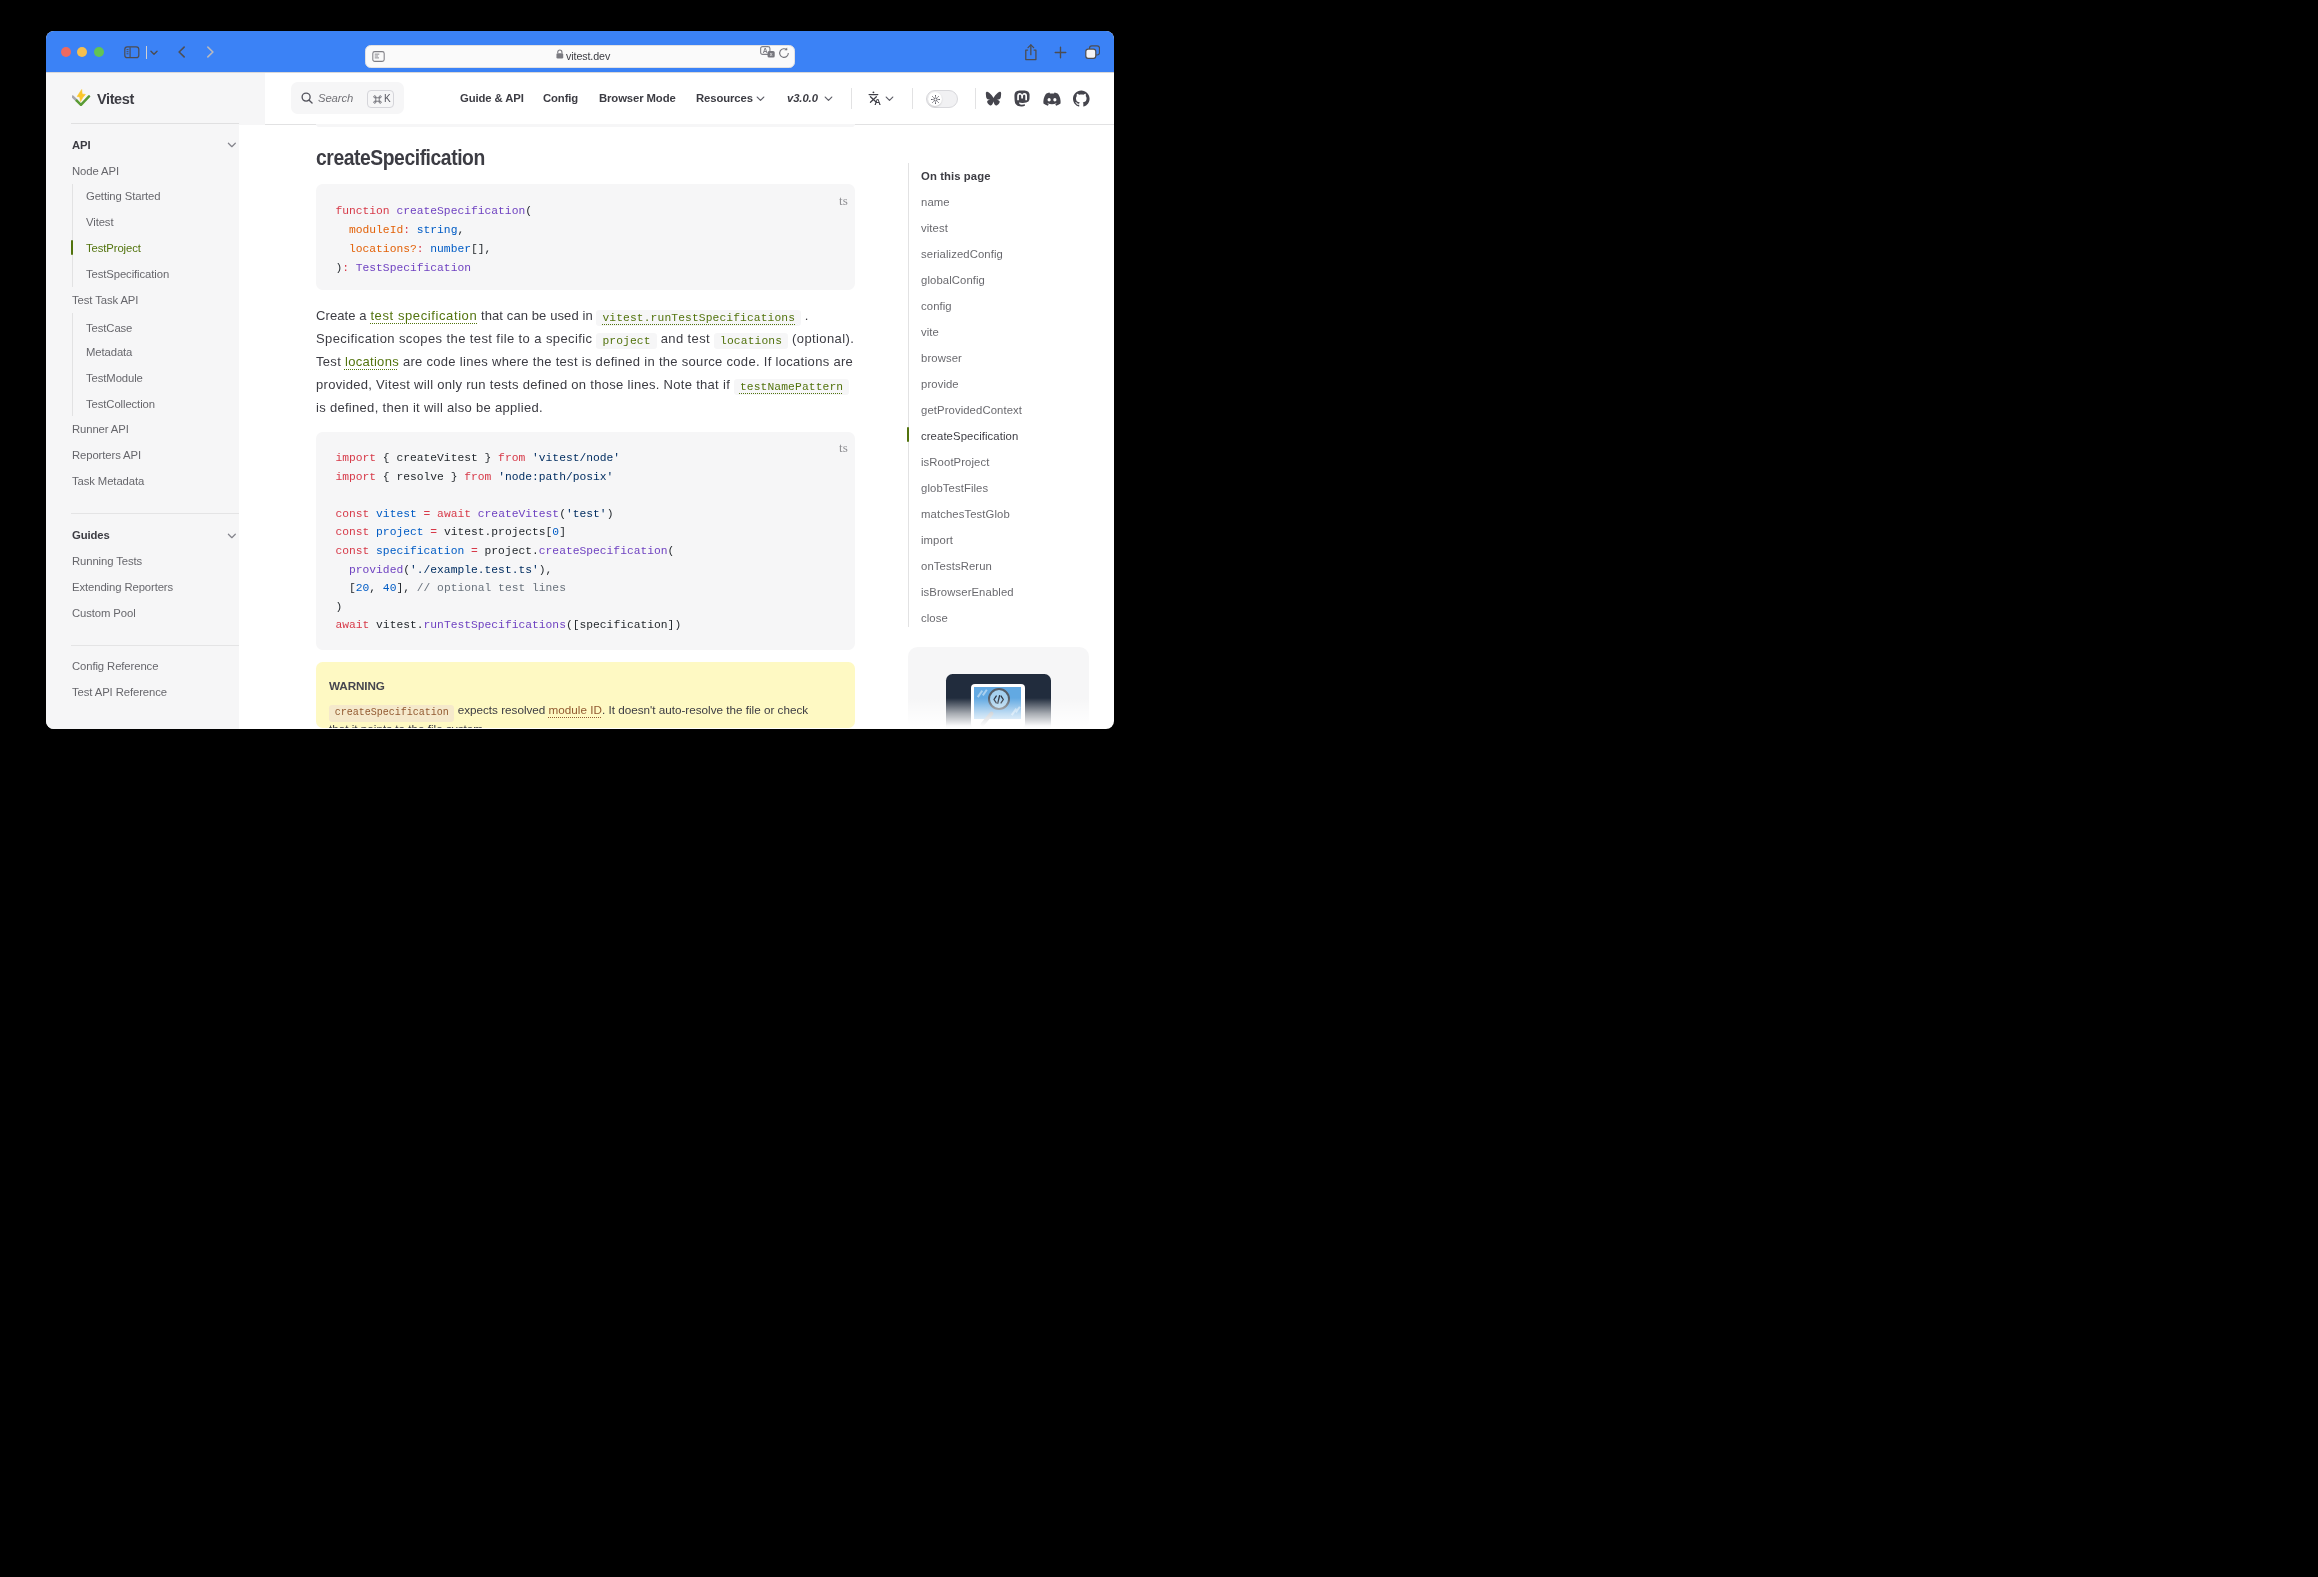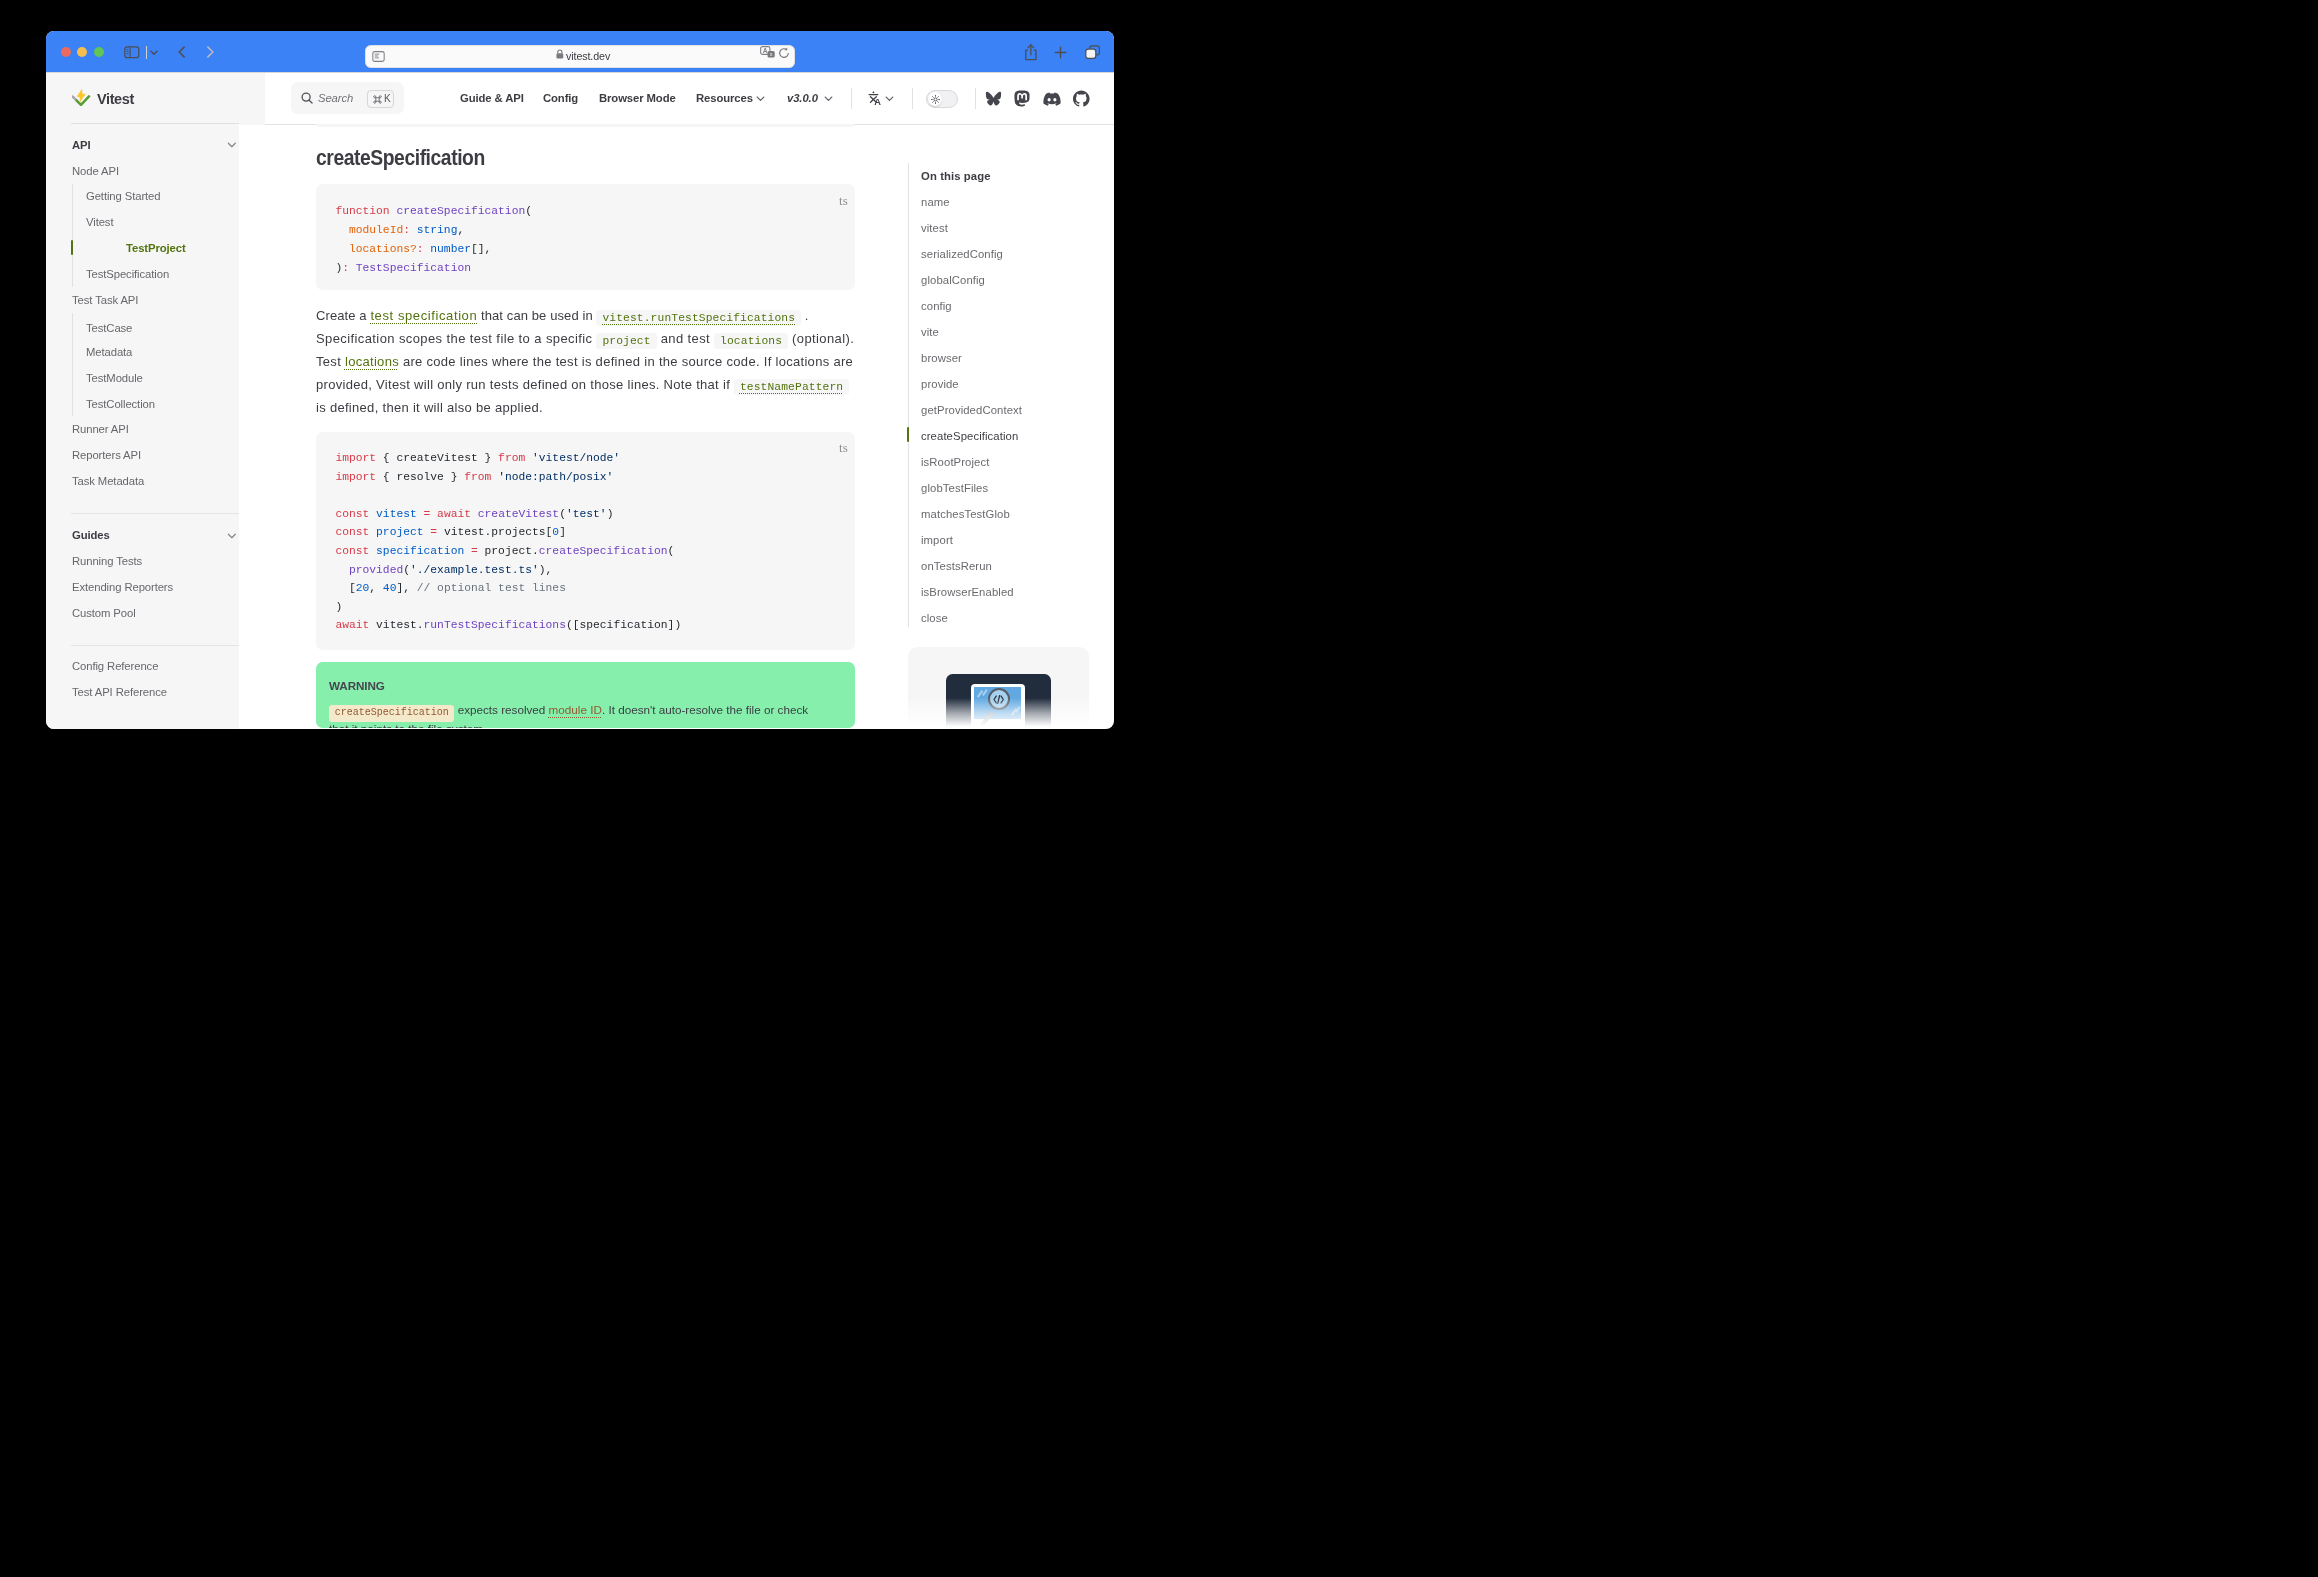--- a/index.html
+++ b/index.html
@@ -18,21 +18,21 @@
     font-size:10.7px; color:#3b3b41; letter-spacing:-0.1px; }
   
   .sidebar { position:absolute; left:0; top:93px; width:193px; bottom:0; background:#f6f6f7; }
   .navtitle { position:absolute; left:0; top:42px; width:219px; height:52px; background:#f6f6f7; }
   .navborder { position:absolute; left:219px; right:0; top:93px; height:0.8px; background:#e2e2e3; }
   .logodiv { position:absolute; left:25px; top:92px; width:168px; height:0.8px; background:#e0e0e1; }
   .sbitem { position:absolute; left:26px; font-size:11.3px; color:rgba(60,60,67,0.78);
     line-height:26px; white-space:nowrap; letter-spacing:-0.1px; }
   .sbitem.n2 { left:40px; }
   .sbhead { font-weight:bold; color:#3c3c43; }
-  .sbactive { color:#52730d; font-weight:bold;margin-left:40px; }
+  .sbactive { color:#52730d; font-weight:normal; }
   .guide { position:absolute; left:26px; width:0.8px; background:#e2e2e3; }
   .sbdivider { position:absolute; left:25px; width:168px; height:0.8px; background:#e4e4e5; }
   
   .searchbtn { position:absolute; left:245px; top:51px; width:113px; height:32px;
     background:#f6f6f7; border-radius:6.5px; }
   .navlink { position:absolute; top:58px; height:19.4px; line-height:19.4px; font-size:11.3px;
     font-weight:bold; color:#3c3c43; white-space:nowrap; letter-spacing:-0.1px; }
   .navsep { position:absolute; top:57px; width:0.8px; height:20.7px; background:#e2e2e3; }
   
   .codeblock { position:absolute; left:270px; width:539px; background:#f6f6f7;
@@ -247,21 +247,21 @@
     <div class="ln"><span class="red">import</span> <span class="blk">{ resolve }</span> <span class="red">from</span> <span class="str">'node:path/posix'</span></div>
     <div class="ln"> </div>
     <div class="ln"><span class="red">const</span> <span class="blu">vitest</span> <span class="red">=</span> <span class="red">await</span> <span class="pur">createVitest</span><span class="blk">(</span><span class="str">'test'</span><span class="blk">)</span></div>
     <div class="ln"><span class="red">const</span> <span class="blu">project</span> <span class="red">=</span> <span class="blk">vitest.projects[</span><span class="blu">0</span><span class="blk">]</span></div>
     <div class="ln"><span class="red">const</span> <span class="blu">specification</span> <span class="red">=</span> <span class="blk">project.</span><span class="pur">createSpecification</span><span class="blk">(</span></div>
     <div class="ln"><span class="blk">  </span><span class="pur">provided</span><span class="blk">(</span><span class="str">'./example.test.ts'</span><span class="blk">),</span></div>
     <div class="ln"><span class="blk">  [</span><span class="blu">20</span><span class="blk">, </span><span class="blu">40</span><span class="blk">], </span><span class="com">// optional test lines</span></div>
     <div class="ln"><span class="blk">)</span></div>
     <div class="ln"><span class="red">await</span> <span class="blk">vitest.</span><span class="pur">runTestSpecifications</span><span class="blk">([specification])</span></div>
   </div>
-  <div class="abs" style="left:270px;top:631px;width:539px;height:66px;background:#86efac;border-radius:6.5px;padding:13px;overflow:hidden;">
+  <div class="abs" style="left:270px;top:631px;width:539px;height:66px;background:#fef9c3;border-radius:6.5px;padding:13px;overflow:hidden;">
     <div style="height:19.4px;line-height:19.4px;font-size:11.7px;font-weight:bold;color:#46464f;letter-spacing:-0.1px;margin-top:1.2px;">WARNING</div>
     <div style="margin-top:4px;height:19.4px;line-height:19.4px;font-size:11.7px;color:#3c3c43;white-space:nowrap;"><span class="chip" style="background:#f5e9cb;color:#915930;font-size:10px;letter-spacing:0;padding:1.6px 5.7px 2.4px;vertical-align:-1.6px;">createSpecification</span> expects resolved <span style="color:#915930;" class="glink gbrown">module ID</span>. It doesn't auto-resolve the file or check</div>
     <div style="height:19.4px;line-height:19.4px;font-size:11.7px;color:#3c3c43;white-space:nowrap;">that it points to the file system.</div>
   </div>
 
   <div class="abs" style="left:862px;top:132px;width:0.8px;height:464px;background:#e2e2e3;"></div>
   <div class="abs" style="left:861px;top:396px;width:2.4px;height:15.3px;background:#52730d;border-radius:1.6px;"></div>
   <div class="outline" style="left:875px;top:132px;font-weight:bold;color:#3c3c43;">On this page</div>
   <div class="outline" style="left:875px;top:158px;">name<br>vitest<br>serializedConfig<br>globalConfig<br>config<br>vite<br>browser<br>provide<br>getProvidedContext<br><span style="color:#3c3c43;">createSpecification</span><br>isRootProject<br>globTestFiles<br>matchesTestGlob<br>import<br>onTestsRerun<br>isBrowserEnabled<br>close</div>
 

